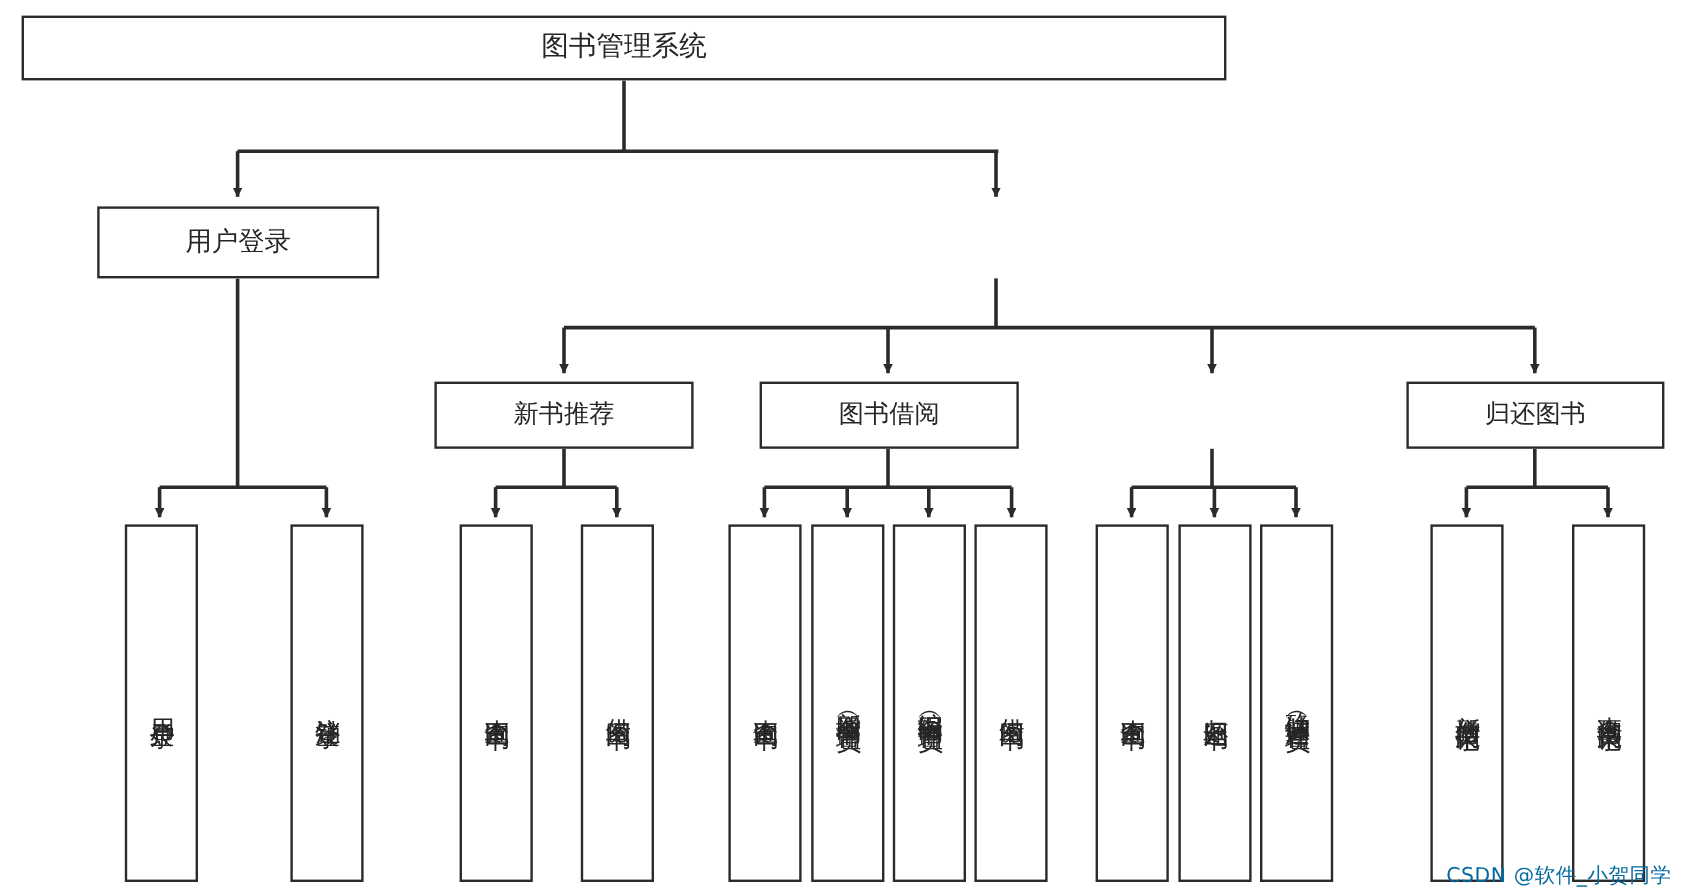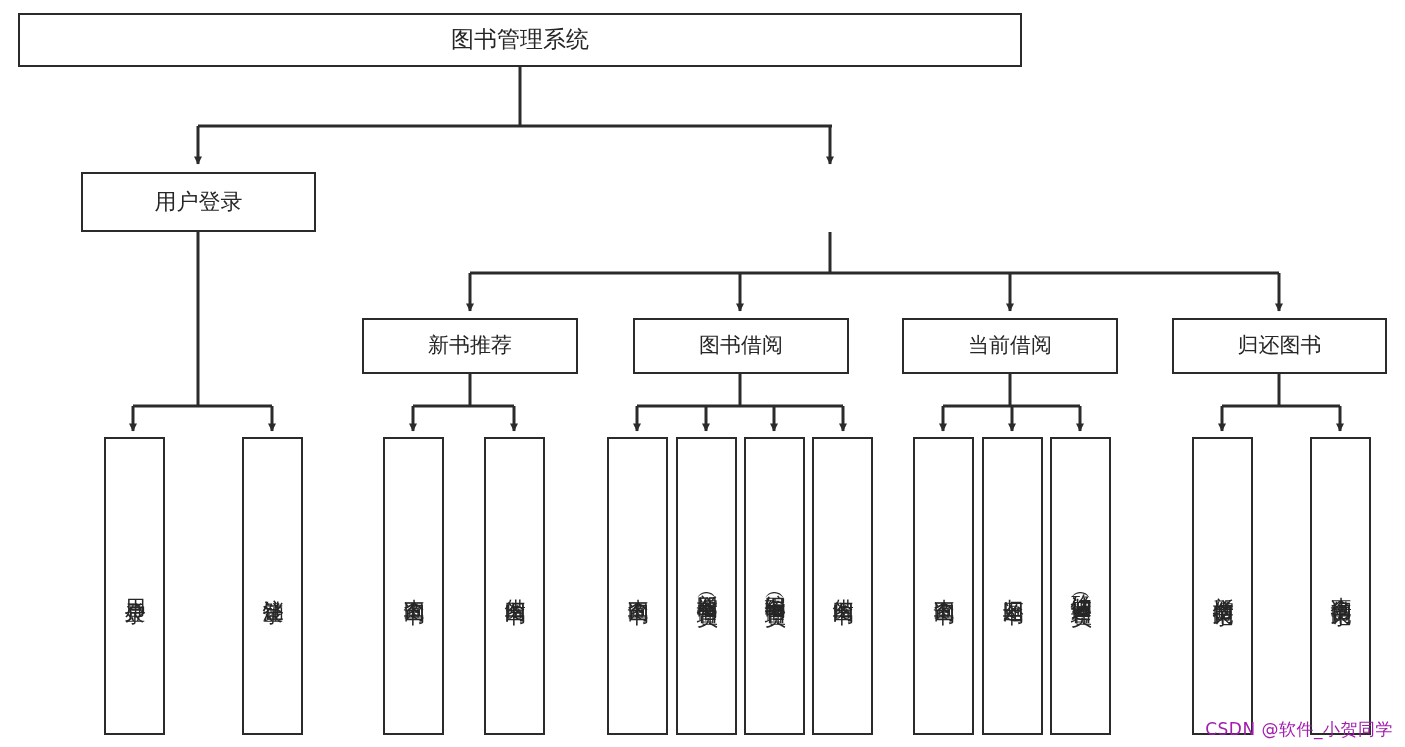--- a/index.html
+++ b/index.html
@@ -56,21 +56,21 @@
     writing-mode: vertical-rl;
     text-orientation: upright;
     display: block;
     white-space: nowrap;
   }
   #watermark {
     position: absolute;
     right: 12px;
     bottom: 6px;
     font-size: 17px;
-    color: #a21caf;
+    color: #0369a1;
     white-space: nowrap;
     letter-spacing: 0.5px;
   }
 </style>
 </head>
 <body>
 
 <div id="canvas">
 
   <svg id="edges" viewBox="0 0 1405 747" xmlns="http://www.w3.org/2000/svg">
@@ -130,23 +130,20 @@
   <div class="node level2" style="left:81px; top:172px; width:235px; height:60px;">
     <span>用户登录</span>
   </div>
 
   <div class="node level3" style="left:362px; top:318px; width:216px; height:56px;">
     <span>新书推荐</span>
   </div>
   <div class="node level3" style="left:633px; top:318px; width:216px; height:56px;">
     <span>图书借阅</span>
   </div>
-  <div class="node level3" style="left:902px; top:318px; width:216px; height:56px;">
-    <span>当前借阅</span>
-  </div>
   <div class="node level3" style="left:1172px; top:318px; width:215px; height:56px;">
     <span>归还图书</span>
   </div>
 
   <div class="node leaf" style="left:104px; top:437px; width:61px; height:298px;">
     <span class="vtext">用户登录</span>
   </div>
   <div class="node leaf" style="left:242px; top:437px; width:61px; height:298px;">
     <span class="vtext">注销登录</span>
   </div>

